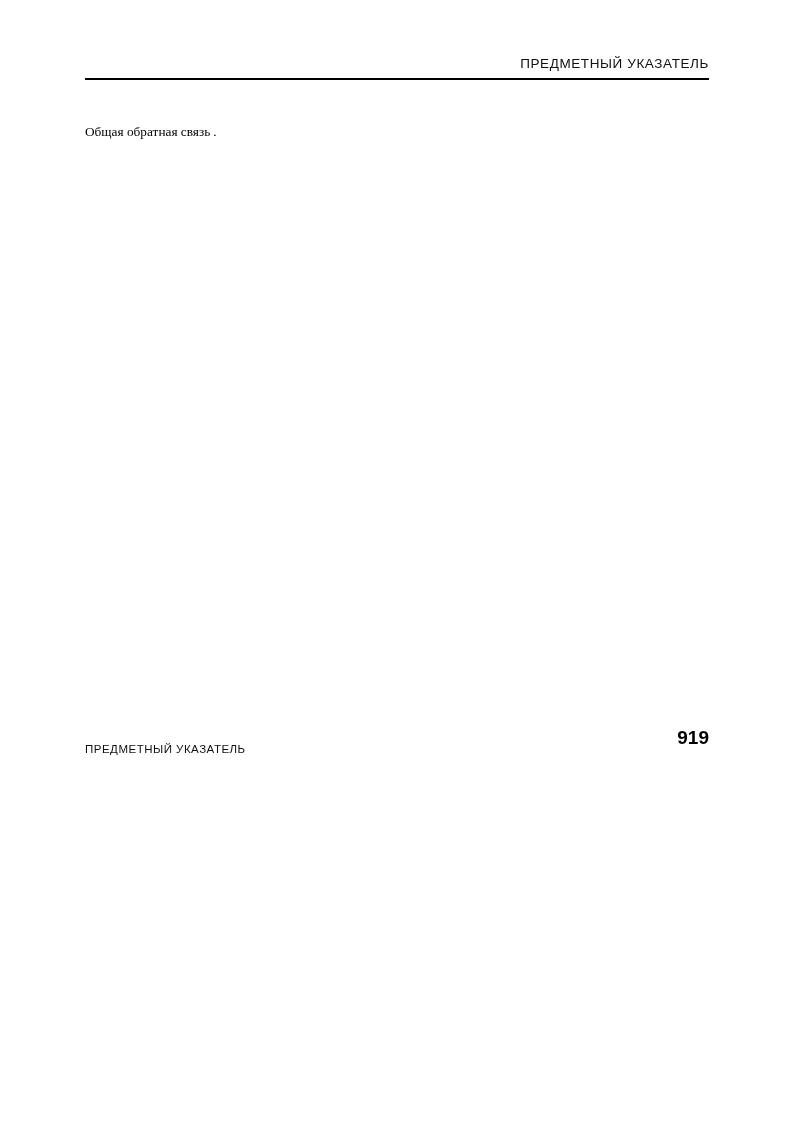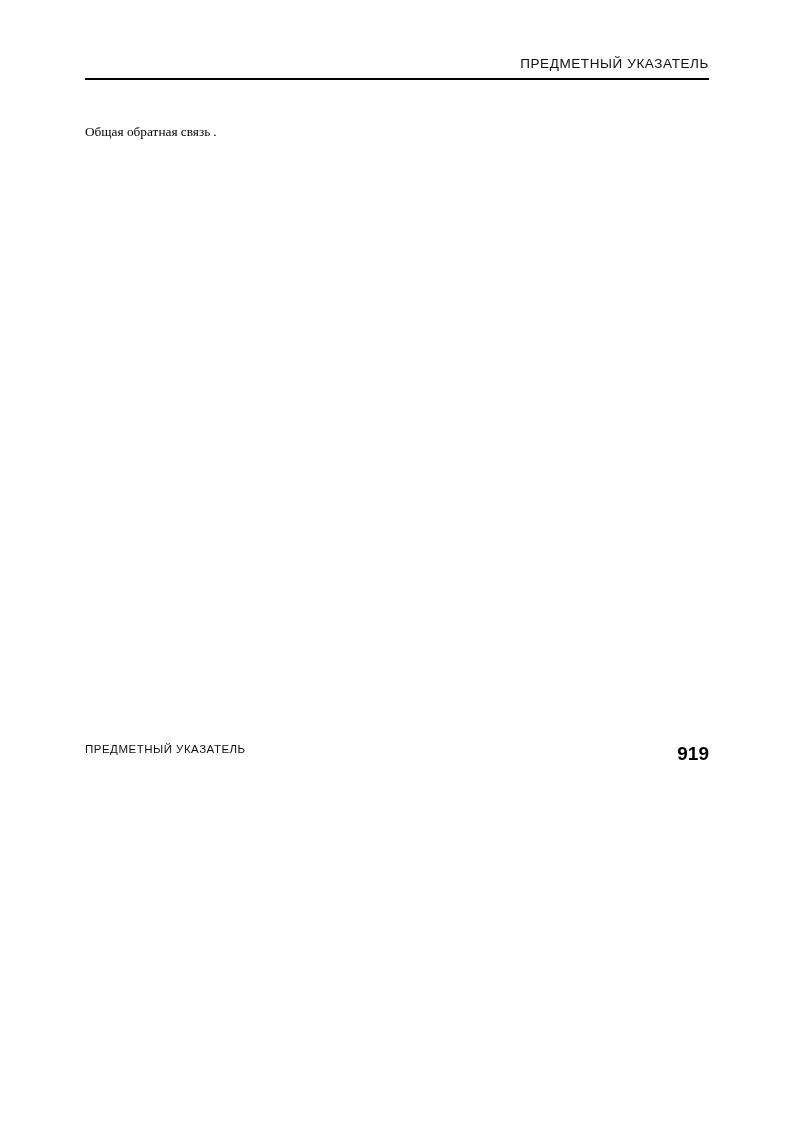--- a/index.html
+++ b/index.html
@@ -78,21 +78,21 @@
     left: 85px;
     bottom: 68px;
     font-family: "Liberation Sans", sans-serif;
     font-size: 11.5px;
     letter-spacing: 0.5px;
     color: #111;
   }
   .footer-right {
     position: absolute;
     right: 85px;
-    bottom: 58px;
+    bottom: 74px;
     font-family: "Liberation Sans", sans-serif;
     font-size: 19px;
     font-weight: bold;
     color: #000;
   }
 </style>
 </head>
 <body>
 
 <div class="page">

